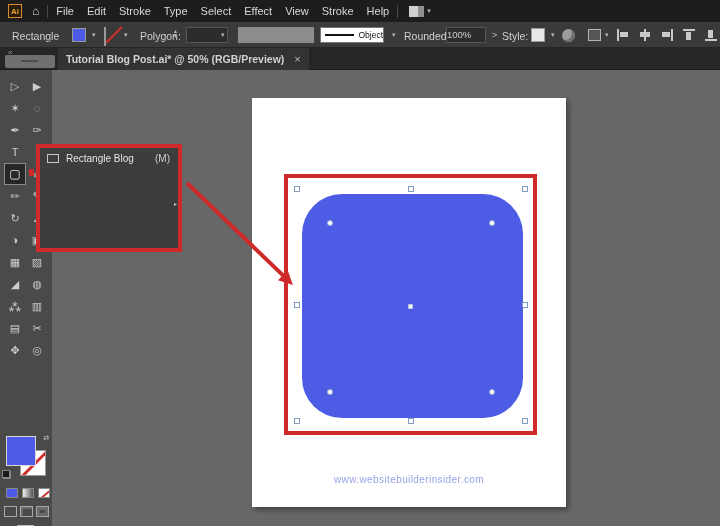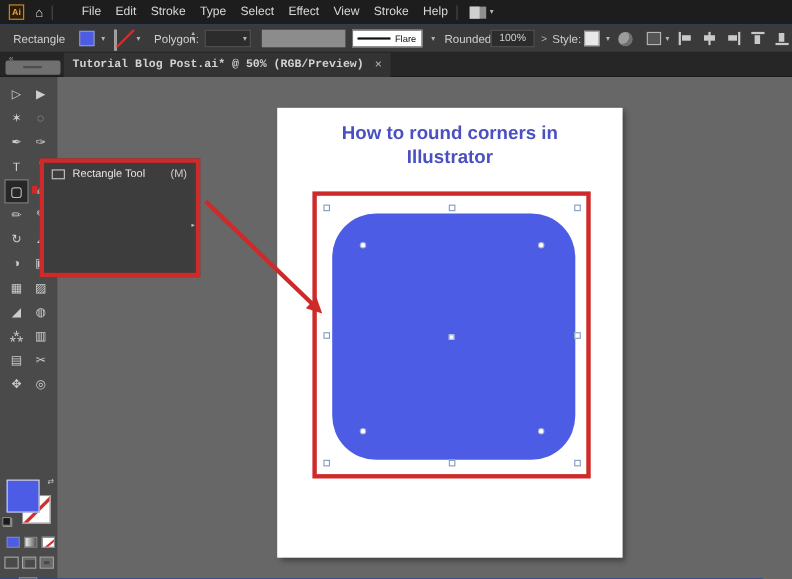--- a/index.html
+++ b/index.html
@@ -1,29 +1,29 @@
 <!DOCTYPE html>
 <html><head>
 <meta charset="utf-8">
 <style>
   * { box-sizing: border-box; margin: 0; padding: 0; }
   body { background:#222; font-family:"Liberation Sans", sans-serif; }
   .screen { position:relative; width:720px; height:526px; overflow:hidden;
-            background:#1d4ed8; font-family:"Liberation Sans", sans-serif; }
+            background:#a16207; font-family:"Liberation Sans", sans-serif; }
 
   
   .menu-bar { position:absolute; left:0; top:0; width:720px; height:22px;
               background:#1d1d1d; display:flex; align-items:center; z-index:30; }
   .app-icon { width:14px; height:14px; margin-left:8px; border:1px solid #d98e2b;
               background:#2a1d07; color:#e8a33d; font-size:8px; font-weight:bold;
               display:flex; align-items:center; justify-content:center; }
   .home-icon { margin-left:10px; color:#d5d5d5; font-size:12px; line-height:1; }
   .home-icon::before { content:"⌂"; }
   .mb-sep { width:1px; height:13px; background:#4a4a4a; margin:0 8px; }
-  .menu-items { display:flex; gap:13px; margin-left:18px; }
+  .menu-items { display:flex; gap:13px; margin-left:0; }
   .menu-item { color:#d8d8d8; font-size:11px; cursor:default; }
   .ws-icon { position:relative; width:15px; height:11px; background:#8f8f8f; margin-left:3px; }
   .ws-icon::after { content:""; position:absolute; left:0; top:0; width:9px; height:11px; background:#cfcfcf; }
   .caret { color:#b5b5b5; font-size:7px; margin-left:3px; }
   .caret::before { content:"▾"; }
 
   
   .control-bar { position:absolute; left:0; top:22px; width:720px; height:26px;
                  background:#3a3a3a; border-bottom:1px solid #252525; z-index:30; }
   .cb { position:absolute; top:6px; }
@@ -34,21 +34,21 @@
   .swatch-none::after { content:""; position:absolute; left:-2px; top:6px; width:22px; height:2px;
                         background:#d03030; transform:rotate(-45deg); }
   .swatch-style { background:#e8e8e8; }
   .stepper { display:flex; flex-direction:column; line-height:0.8; color:#bbb; font-size:6px; top:7px; }
   .stepper span::before { content:"▴"; } .stepper span + span::before { content:"▾"; }
   .field-dark { background:#2c2c2c; border:1px solid #555; height:16px; top:5px; }
   .field-gray { background:#8c8c8c; height:16px; top:5px; }
   .brush-box { background:#fff; border:1px solid #777; height:16px; top:5px; display:flex; align-items:center; }
   .brush-line { width:30px; height:2px; background:#111; margin:0 4px; }
   .brush-name { color:#111; font-size:8.5px; }
-  .opacity-value { color:#d0d0d0; font-size:9.5px; line-height:14px; text-align:center; width:100%; }
+  .opacity-value { color:#d0d0d0; font-size:9.5px; line-height:14px; width:100%; }
   .chev { color:#bbb; font-size:9px; top:8px; }
   .globe-icon { width:13px; height:13px; border-radius:50%; background:#9c9c9c;
                 box-shadow:inset -3px -2px 0 #6f6f6f; top:7px; }
   .doc-icon { width:13px; height:12px; border:1px solid #b5b5b5; background:#555; top:7px; }
   .al { position:relative; width:12px; height:12px; top:7px; }
   .al::before, .al::after { content:""; position:absolute; background:#c9c9c9; }
   .al-left::before  { left:0; top:0; width:2px; height:12px; }  .al-left::after  { left:3px; top:3px; width:8px; height:5px; }
   .al-center::before{ left:5px; top:0; width:2px; height:12px; }.al-center::after{ left:1px; top:3px; width:10px; height:5px; }
   .al-right::before { right:0; top:0; width:2px; height:12px; } .al-right::after { right:3px; top:3px; width:8px; height:5px; }
   .al-top::before   { top:0; left:0; width:12px; height:2px; }  .al-top::after   { top:3px; left:3px; width:5px; height:8px; }
@@ -58,21 +58,21 @@
   
   .tab-strip { position:absolute; left:0; top:48px; width:720px; height:22px;
                background:#262626; border-bottom:1px solid #1c1c1c; z-index:30; }
   .collapse-icon { position:absolute; left:8px; top:0px; color:#9a9a9a; font-size:8px; }
   .collapse-icon::before { content:"«"; }
   .panel-grip { position:absolute; left:5px; top:7px; width:50px; height:13px;
                 background:#707070; border-radius:2px; }
   .panel-grip::after { content:""; position:absolute; left:16px; top:5px; width:17px; height:2px; background:#4d4d4d; }
   .doc-tab { position:absolute; left:58px; top:0; height:22px; padding:0 8px; display:flex;
              align-items:center; gap:10px; background:#333333; }
-  .tab-title { color:#d2d2d2; font-size:10.5px; font-weight:bold;font-family:Liberation Mono, monospace; }
+  .tab-title { color:#d2d2d2; font-size:10.5px; font-weight:bold; }
   .tab-close { color:#b5b5b5; font-size:11px; cursor:default; }
 
   
   .toolbar { position:absolute; left:0; top:70px; width:52px; height:456px;
              background:#4a4a4a; z-index:10; }
   .tool-grid { display:grid; grid-template-columns:22px 22px; justify-content:center; padding-top:5px; }
   .tool { width:22px; height:22px; display:flex; align-items:center; justify-content:center; }
   .tool-glyph { color:#cdcdcd; font-size:11px; line-height:1; }
   .tool.active { background:#272727; border:1px solid #8a8a8a; }
   .tool.active .tool-glyph { color:#e8e8e8; font-size:12px; }
@@ -193,21 +193,21 @@
     <span class="cb cb-label" style="left:140px;">Polygon:</span>
     <span class="cb stepper" style="left:174px;">
         <span></span>
         <span></span>
       </span>
     <span class="cb field-dark" style="left:186px;width:42px;"></span>
     <span class="cb caret" style="left:218px;top:9px;"></span>
     <span class="cb field-gray" style="left:238px;width:76px;"></span>
     <span class="cb brush-box" style="left:320px;width:64px;">
       <span class="brush-line"></span>
-      <span class="brush-name">Flare</span>
+      <span class="brush-name">Object</span>
     </span>
     <span class="cb caret" style="left:389px;top:9px;"></span>
     <span class="cb cb-label" style="left:404px;">Rounded:</span>
     <span class="cb field-dark" style="left:446px;width:40px;">
       <span class="opacity-value" style="display:block;">100%</span>
     </span>
     <span class="cb chev" style="left:492px;">&gt;</span>
     <span class="cb cb-label" style="left:502px;">Style:</span>
     <span class="swatch swatch-style" style="left:531px;"></span>
     <span class="cb caret" style="left:548px;top:9px;"></span>
@@ -228,21 +228,21 @@
     <span class="panel-grip"></span>
     <div class="doc-tab">
       <span class="tab-title">Tutorial Blog Post.ai* @ 50% (RGB/Preview)</span>
       <span class="tab-close">×</span>
     </div>
   </div>
 
   <div class="canvas"></div>
 
   <div class="artboard">
-    <div class="ab-title">How to round corners in Illustrator</div>
+    <div class="ab-footer">www.websitebuilderinsider.com</div>
   </div>
 
   <div class="red-rect"></div>
 
   <div class="blue-shape"></div>
   <div class="bbox">
     <span class="handle h-tl"></span>
     <span class="handle h-tm"></span>
     <span class="handle h-tr"></span>
     <span class="handle h-ml"></span>
@@ -382,21 +382,21 @@
       <span class="dm dm-inside"></span>
     </div>
     <span class="screen-mode"></span>
 
   </div>
 
   <div class="flyout">
 
       <div class="fly-row">
         <span class="fly-icon icon-rect"></span>
-        <span class="fly-label">Rectangle Tool</span>
+        <span class="fly-label">Rectangle Blog</span>
         <span class="fly-short">(M)</span>
 
       </div>
 
 
 
 
 
 
     <span class="tearoff-icon"></span>

